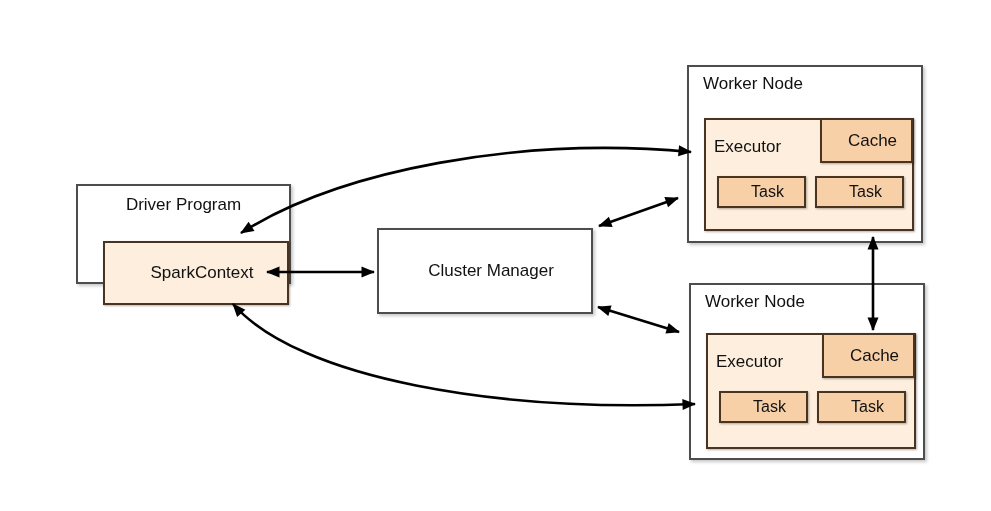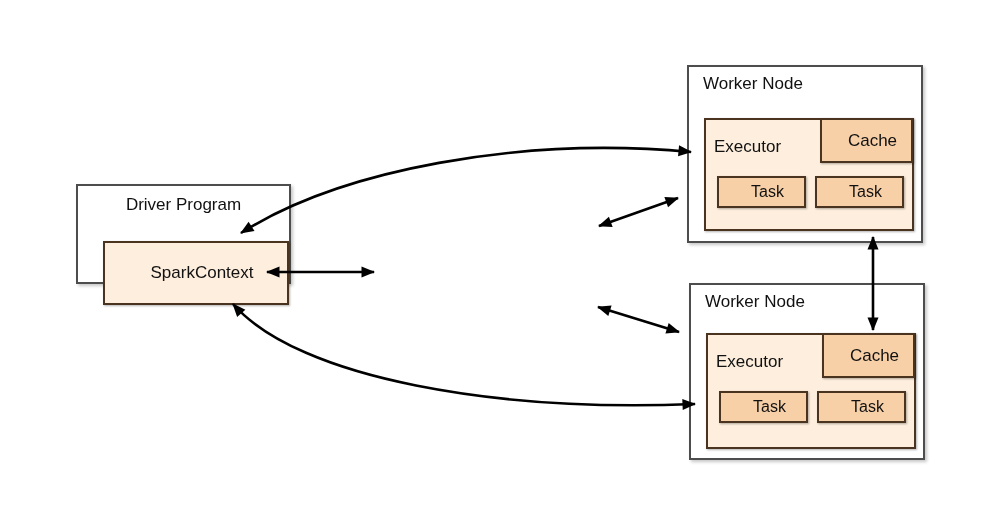--- a/index.html
+++ b/index.html
@@ -41,20 +41,21 @@
 </head>
 <body>
 
 <div class="canvas">
 
   <div class="box outer driver">
     <div class="driver-title">Driver Program</div>
     <div class="box orange-light center-lbl sparkcontext">SparkContext</div>
   </div>
 
+  <div class="box outer center-lbl cluster-manager">Cluster Manager</div>
 
   <div class="box outer worker worker1">
     <div class="worker-title">Worker Node</div>
     <div class="box orange-light executor">
       <div class="executor-label">Executor</div>
       <div class="box orange-dark center-lbl cache">Cache</div>
       <div class="box orange-dark center-lbl task task-a">Task</div>
       <div class="box orange-dark center-lbl task task-b">Task</div>
     </div>
   </div>

